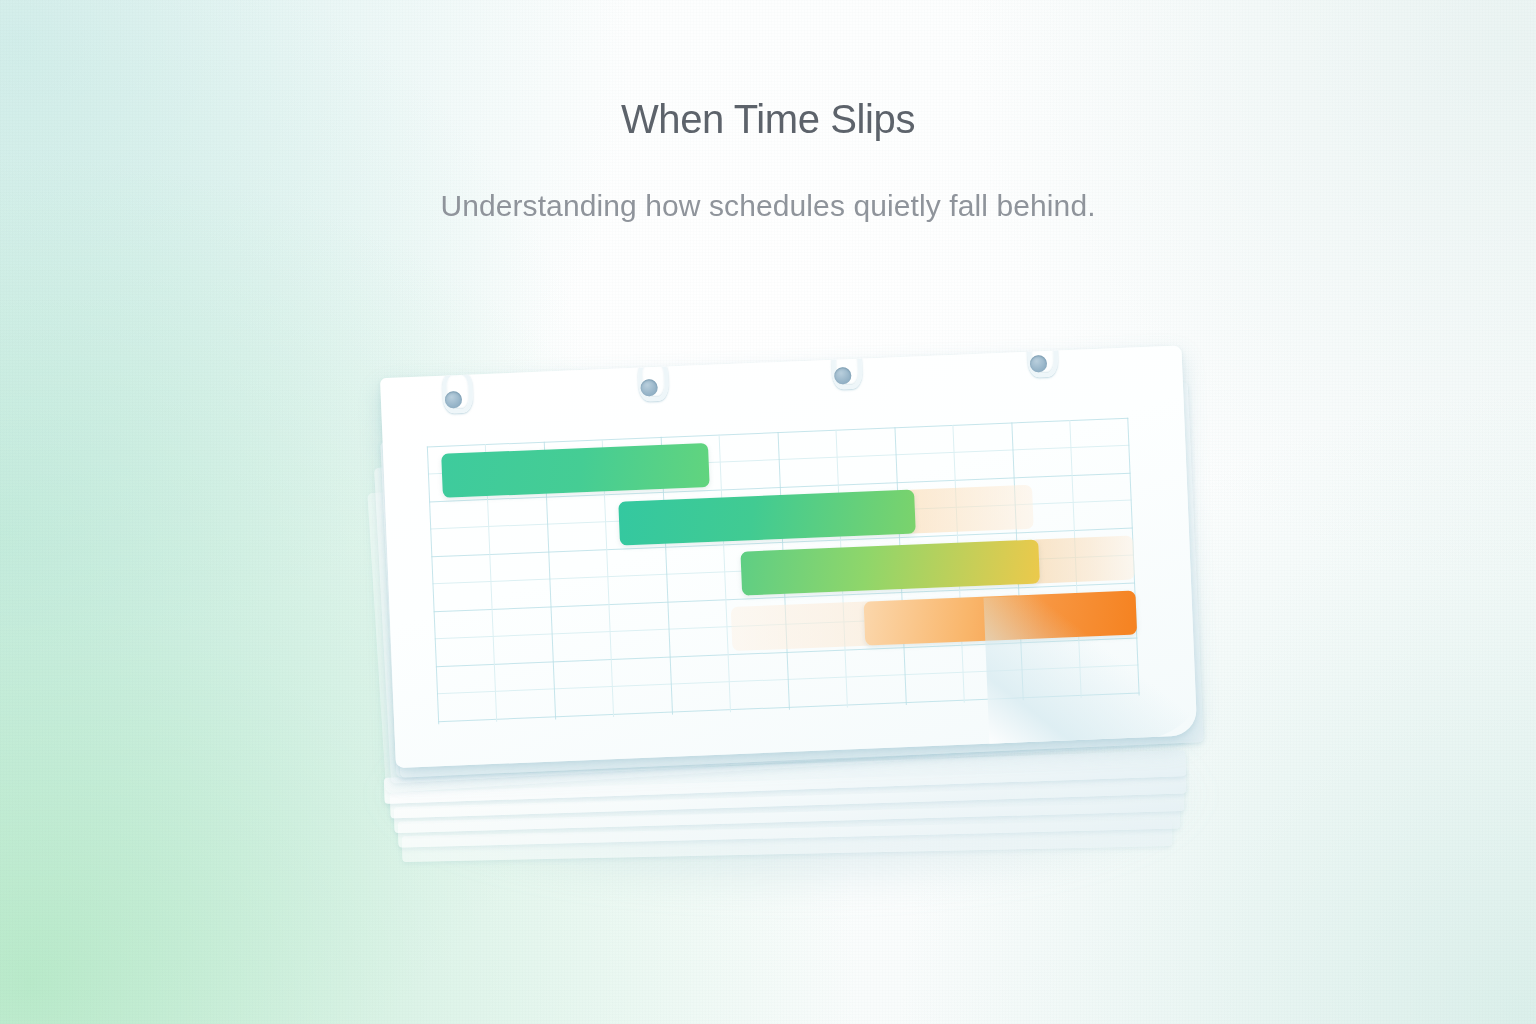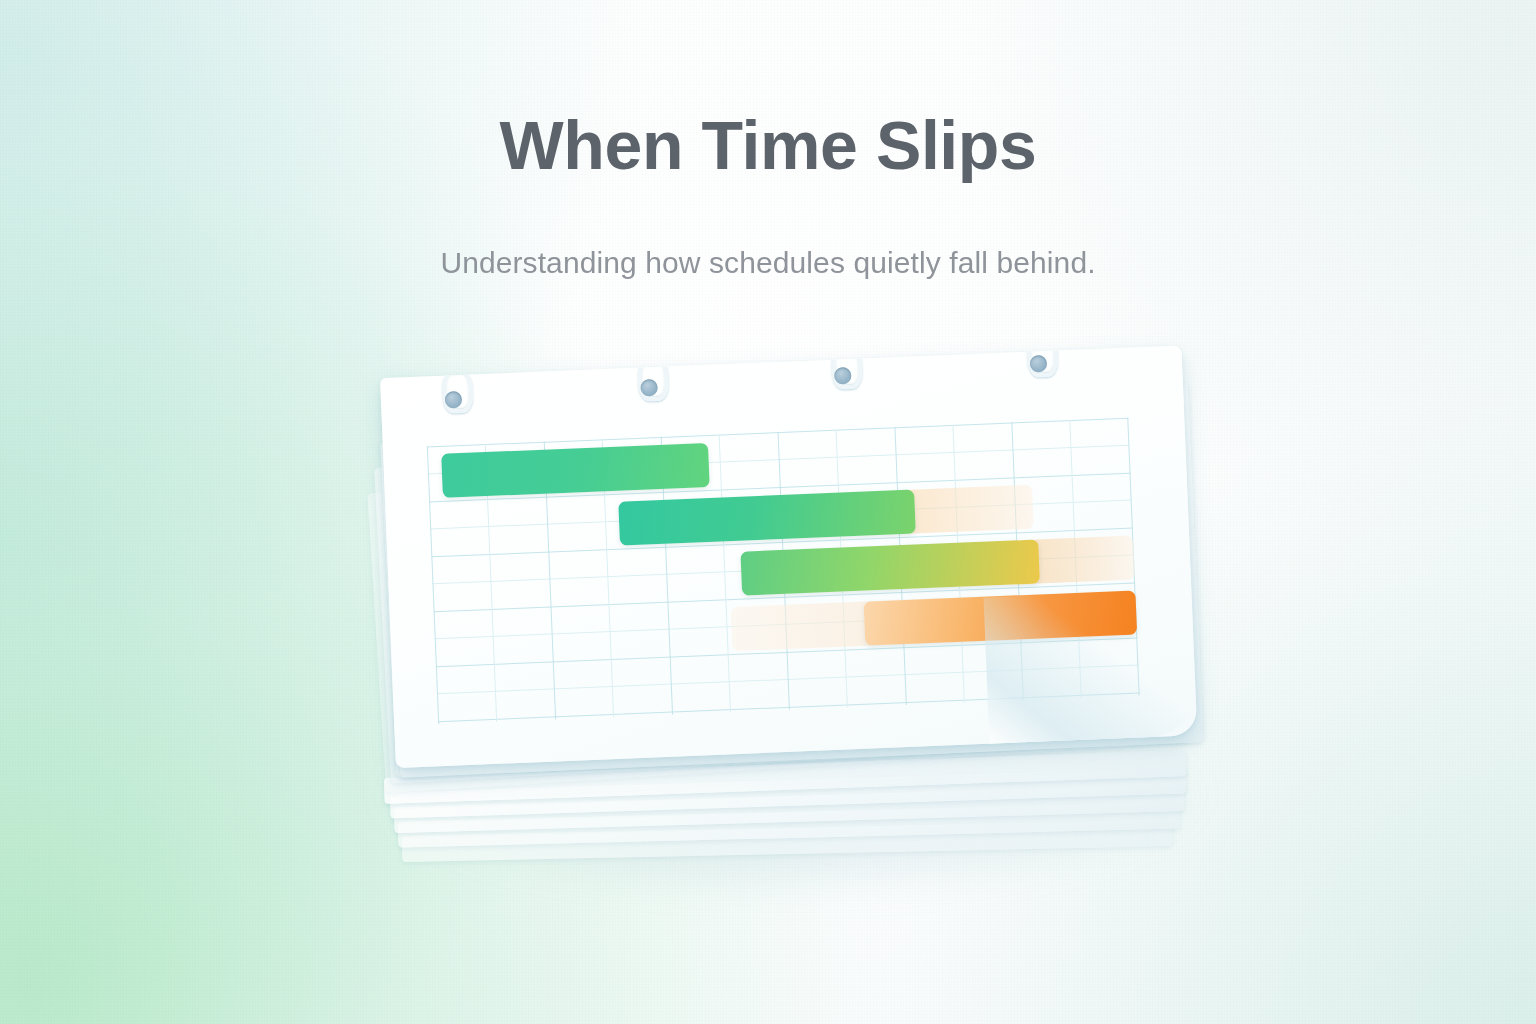--- a/index.html
+++ b/index.html
@@ -48,29 +48,29 @@
   }
 
   
   .header {
     position: absolute;
     top: 0; left: 0; right: 0;
     text-align: center;
     padding-top: 98px;
   }
   .title {
-    margin: 12px;
-    font-size: 68px;
-    font-weight: 700;
+    margin: 0;
+    font-size: 40px;
+    font-weight: 400;
     letter-spacing: -0.4px;
     color: #5d636b;
     line-height: 1.05;
   }
   .subtitle {
-    margin: 16px;
+    margin: 0;
     padding-top: 49px;
     font-size: 30px;
     font-weight: 400;
     color: #8f949b;
     letter-spacing: 0.1px;
   }
 
   
   .illustration {
     position: absolute;

